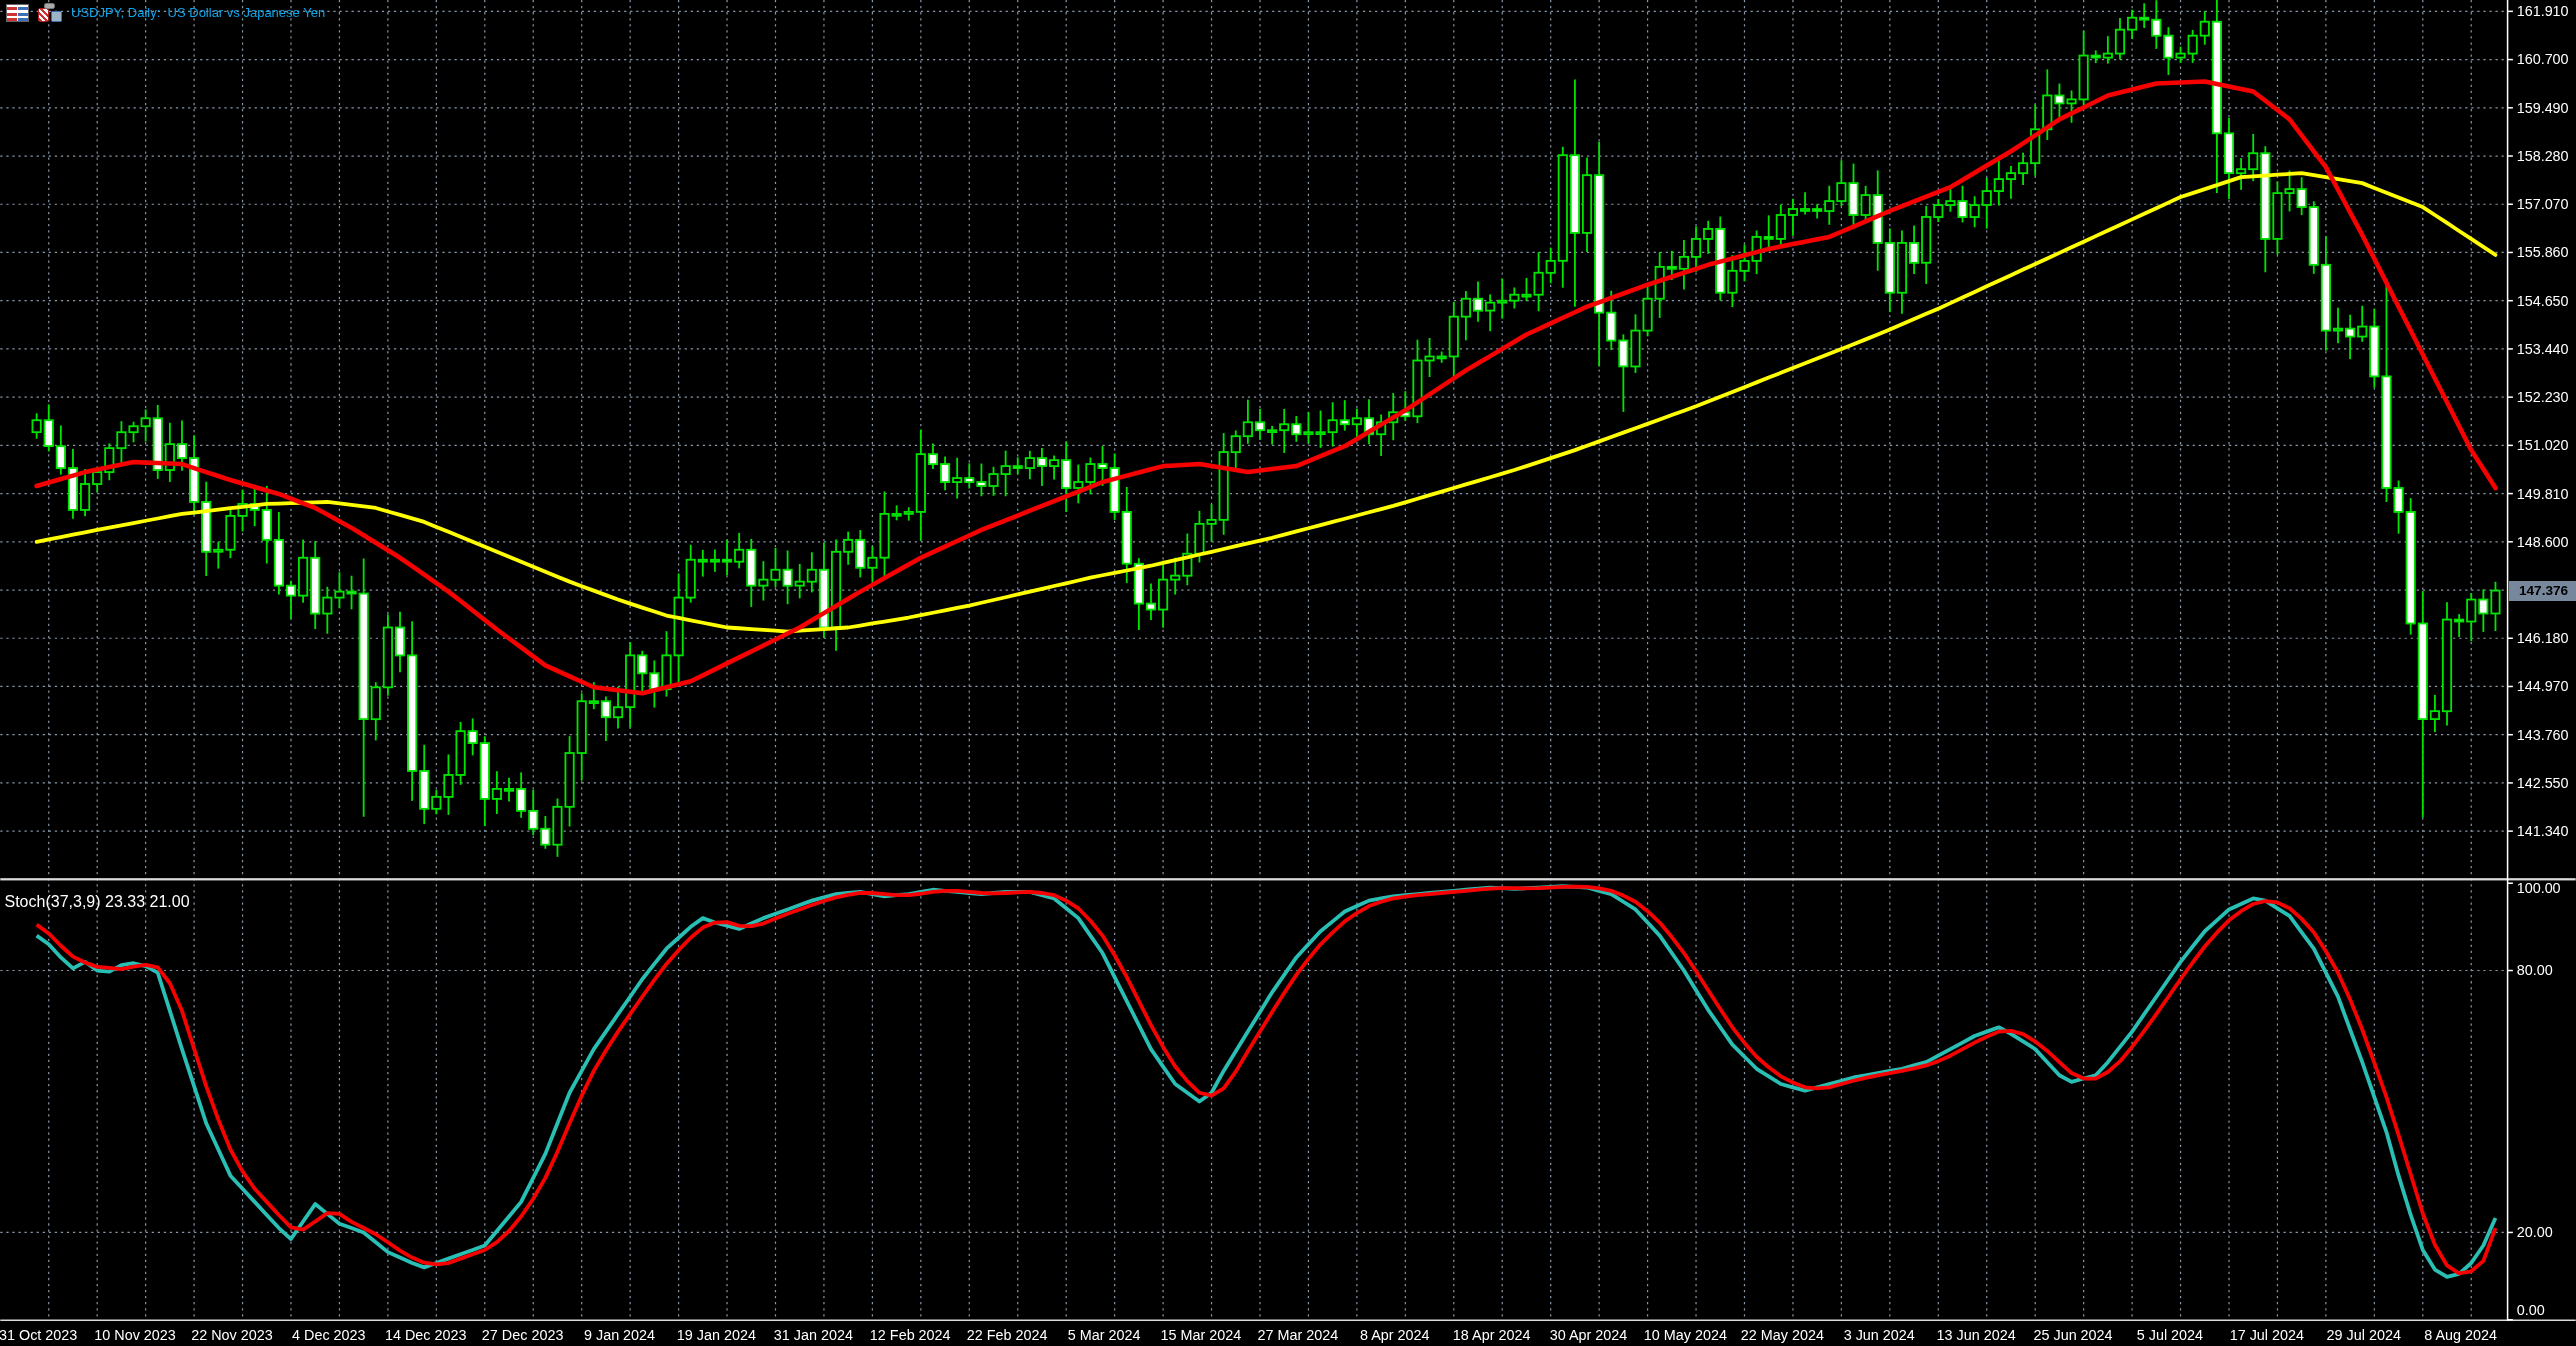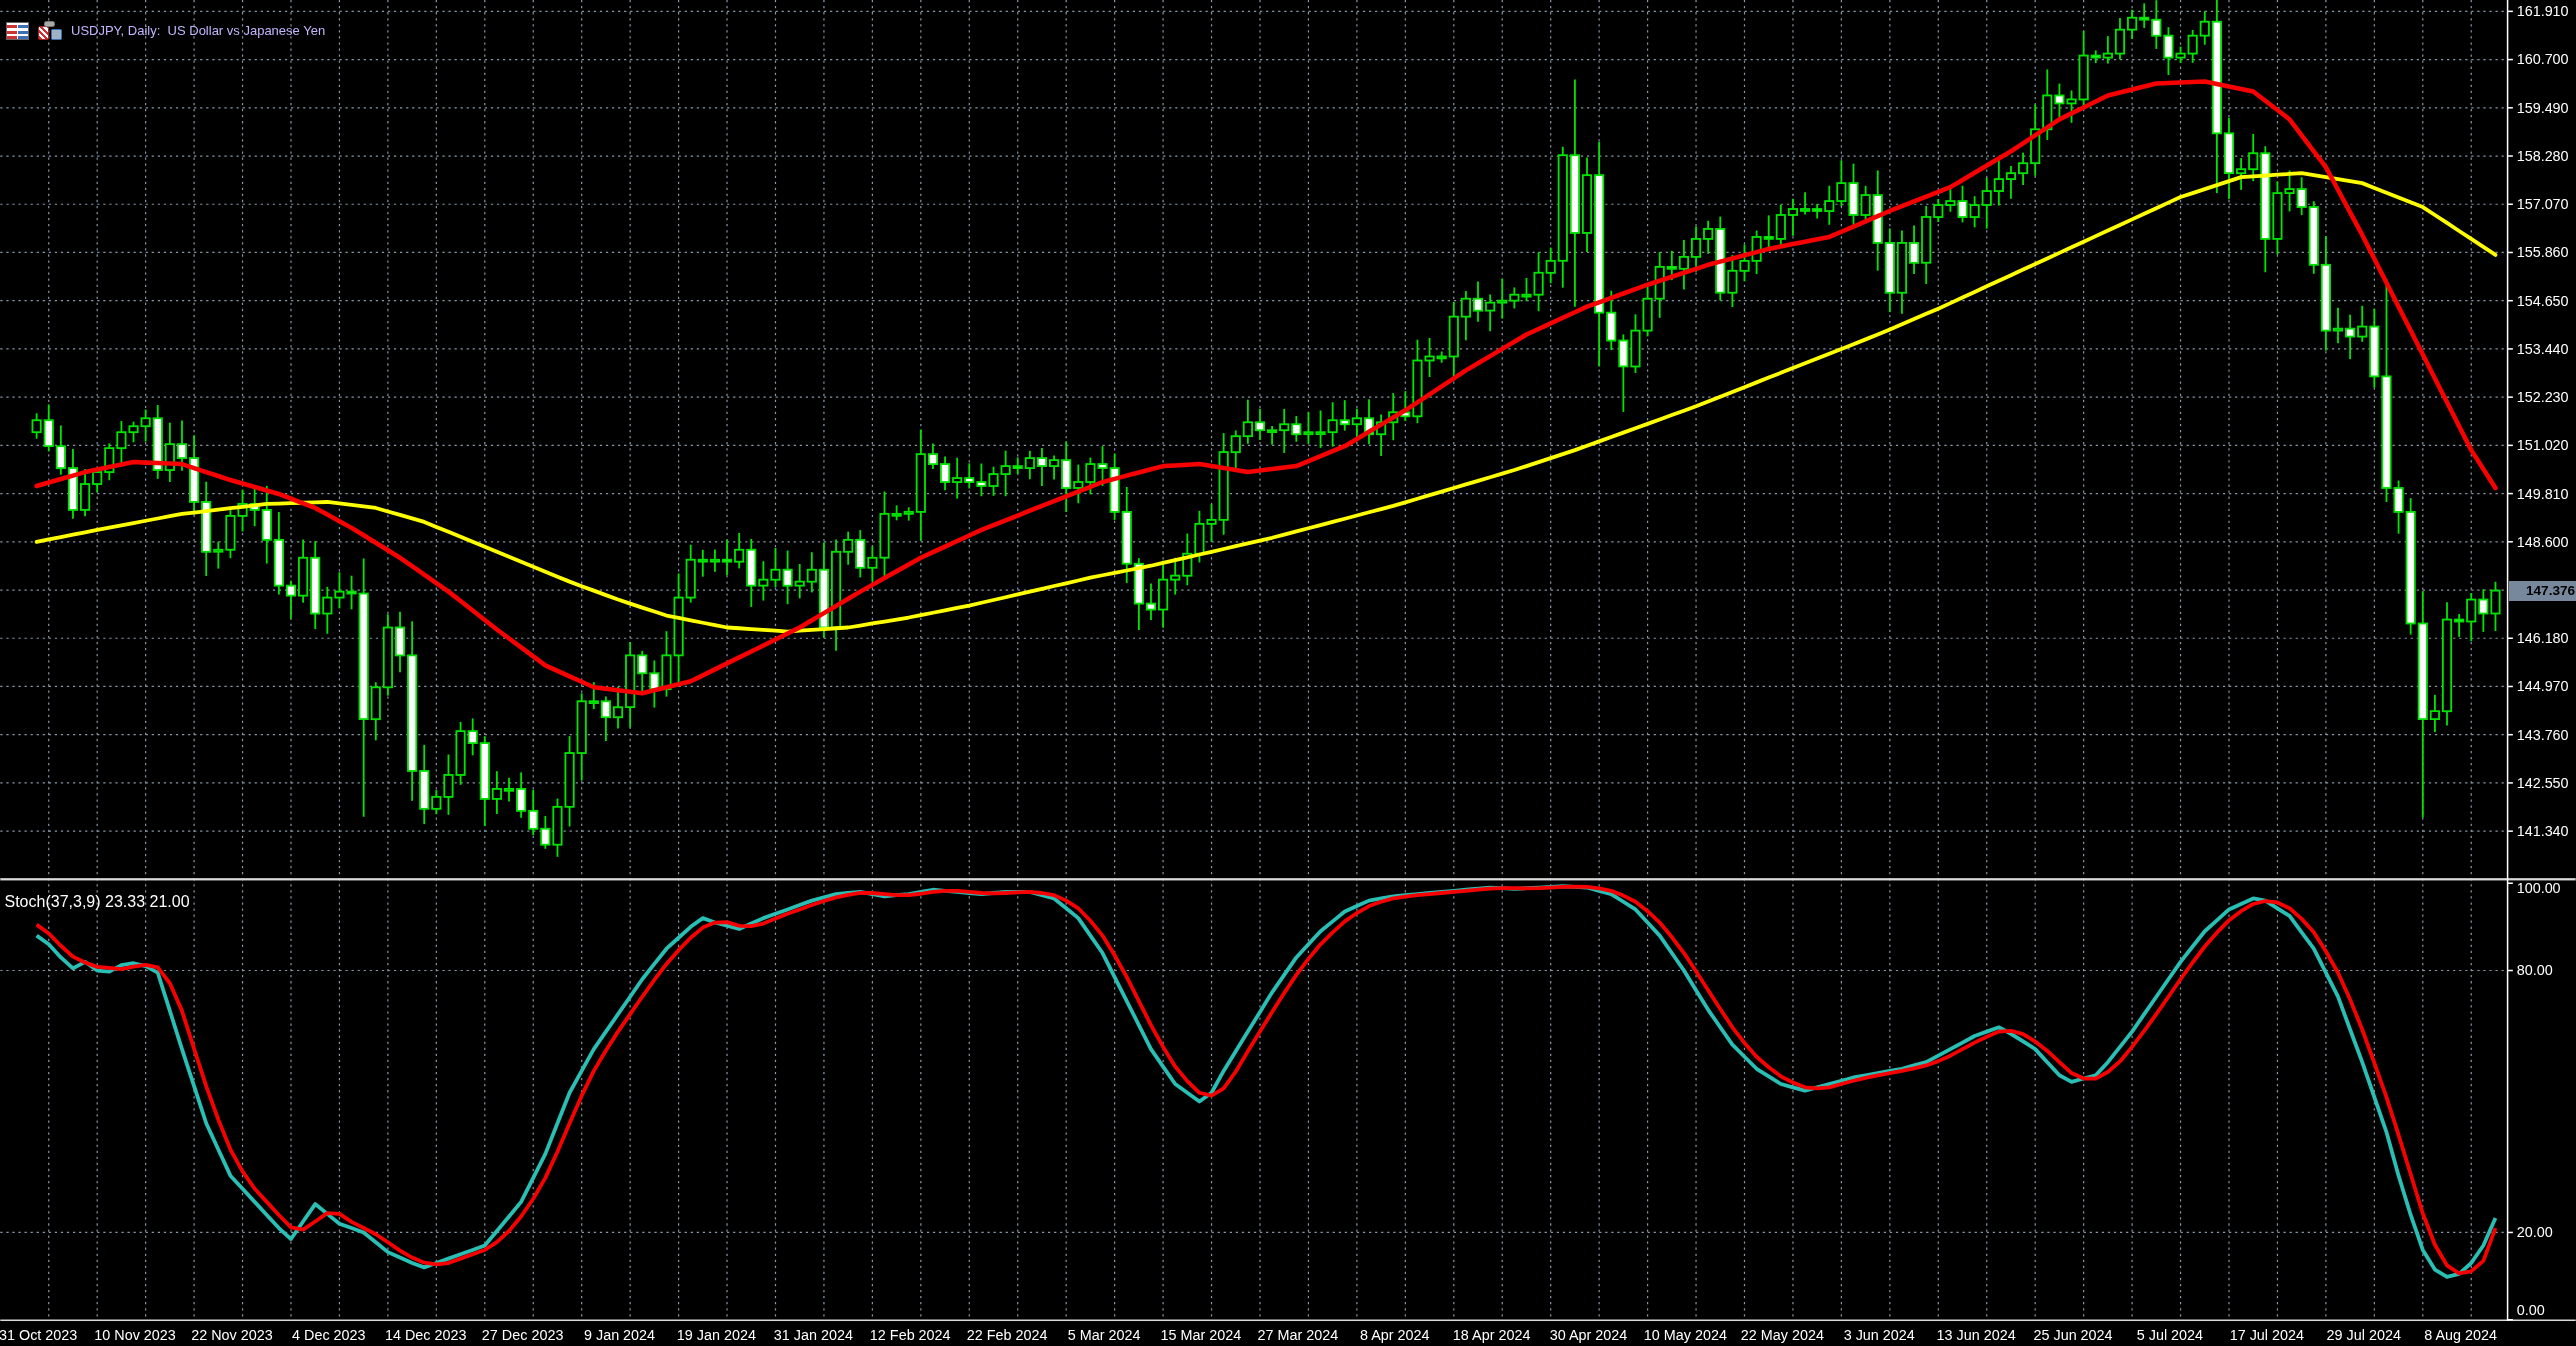--- a/index.html
+++ b/index.html
@@ -3,35 +3,35 @@
 <meta charset="utf-8">
 <style>
   html,body{margin:0;padding:0;background:#000;}
   .screen{
     position:relative;width:2576px;height:1346px;background:#000;overflow:hidden;
     font-family:"Liberation Sans",sans-serif;
   }
   svg{position:absolute;left:0;top:0;}
   .titlebar{
     position:absolute;left:6px;top:3px;height:19.7px;display:flex;align-items:center;gap:9px;
-    color:#c4b5fd;font-size:13px;z-index:5;white-space:pre;margin-top:18px;
+    color:#0ea5e9;font-size:13px;z-index:5;white-space:pre;
   }
   .icon-a{width:23px;height:17.4px;display:flex;border:0.8px solid #666;box-sizing:border-box;background:#fff;}
   .icon-a .half-red{flex:1;background:repeating-linear-gradient(180deg,#ffffff 0 2.3px,#cc3434 2.3px 5.3px);border-right:0.8px solid #fff;}
   .icon-a .half-blue{flex:1;background:repeating-linear-gradient(180deg,#ffffff 0 2.3px,#3d6fb4 2.3px 5.3px);}
   .icon-b{position:relative;width:24px;height:19px;}
   .icon-b .blk-red{position:absolute;left:0;bottom:0;width:10.6px;height:14.4px;background:repeating-linear-gradient(45deg,#d03030 0 2.3px,#ffffff 2.3px 4.5px);border:1.5px solid #b02020;box-sizing:border-box;border-radius:1.5px;}
   .icon-b .blk-blue{position:absolute;right:0;bottom:0;width:10.6px;height:11.4px;background:#9eb3c6;border:1.5px solid #3d6fb4;box-sizing:border-box;border-radius:1.5px;}
   .icon-b .cap{position:absolute;left:6px;top:0;width:10.6px;height:5.3px;background:#aaa;border:0.8px solid #777;border-radius:2.3px;box-sizing:border-box;}
   .stoch-label{
     position:absolute;left:4.5px;top:893px;color:#fff;font-size:16px;z-index:5;white-space:pre;
   }
   .price-tag{
     position:absolute;left:2509px;width:67px;height:19.7px;background:#78889c;color:#000;
-    font-size:13.6px;font-weight:700;line-height:19.7px;padding-left:17px;box-sizing:border-box;z-index:6;
+    font-size:13.6px;font-weight:700;line-height:19.7px;padding-left:10px;box-sizing:border-box;z-index:6;
   }
 </style>
 </head>
 <body>
 
 <div class="screen">
 
   <div id="chart-svg">
       <svg width="2576" height="1346" viewBox="0 0 3402 1778" xmlns="http://www.w3.org/2000/svg">
         <rect width="3402" height="1778" fill="#000000"></rect>

